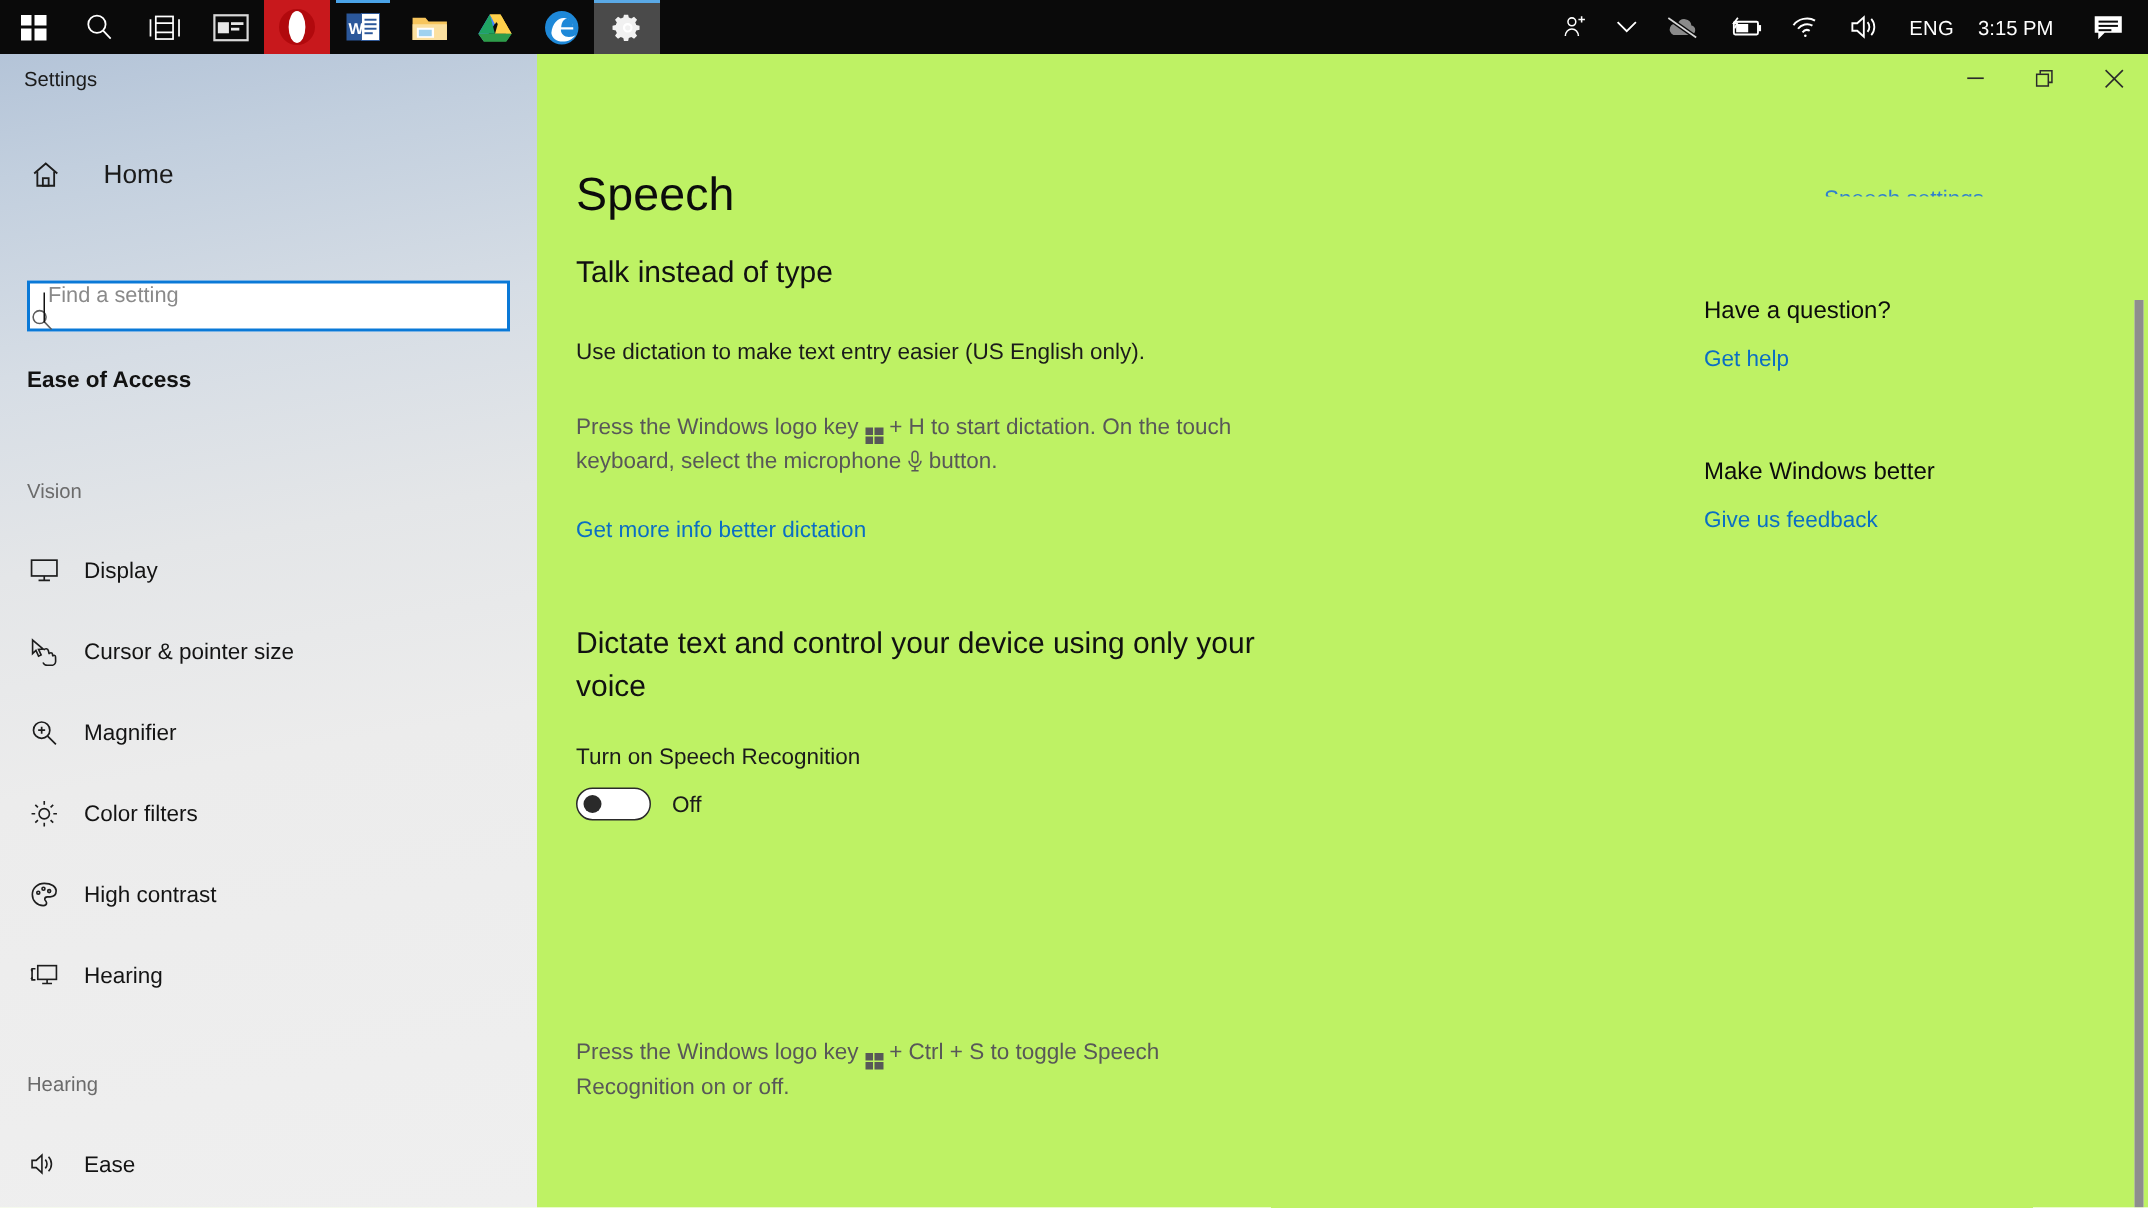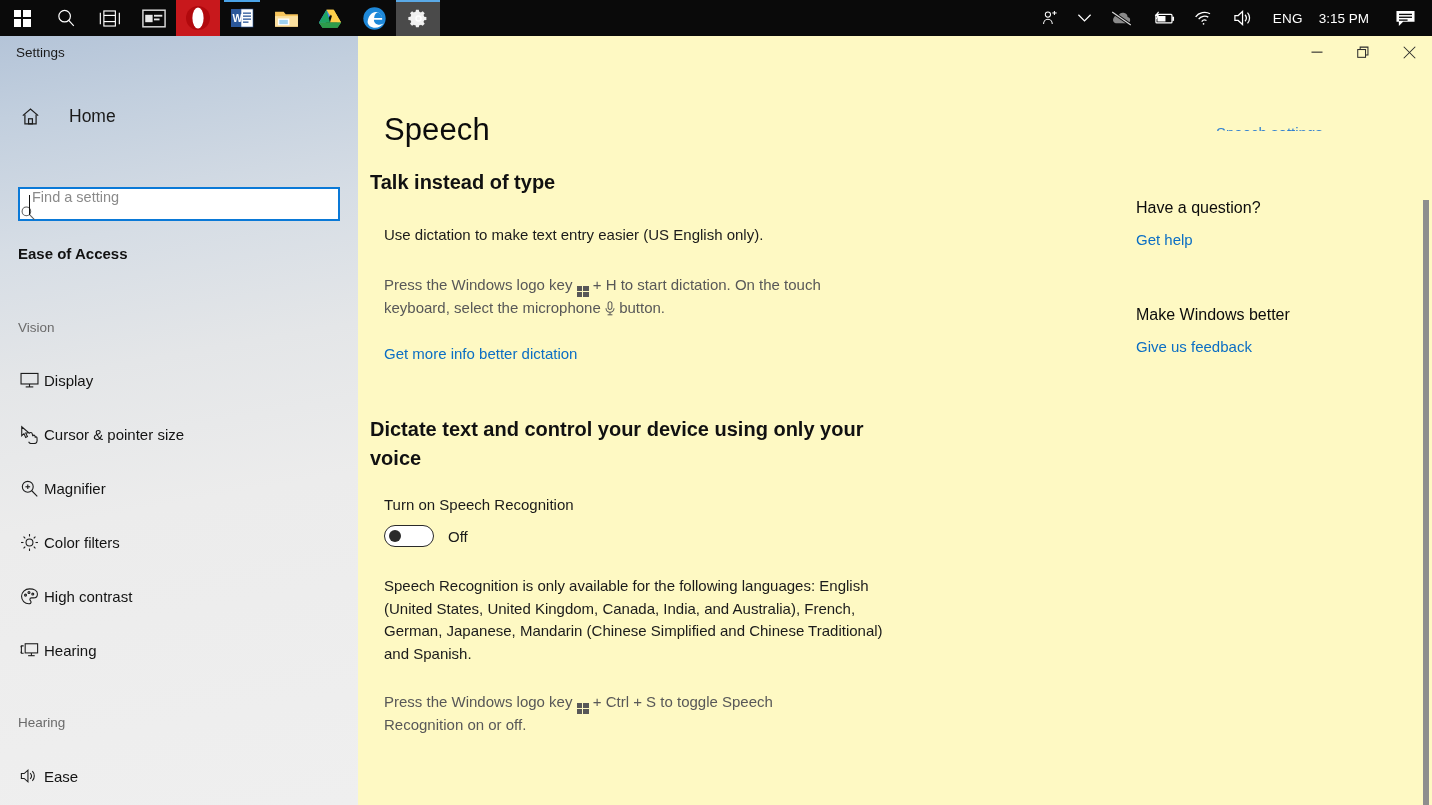--- a/index.html
+++ b/index.html
@@ -108,39 +108,39 @@
     position: absolute; top: 209px; left: 18px;
     font-size: 15px; font-weight: bold; color: #121212;
   }
 
   .group-label {
     position: absolute; left: 18px;
     font-size: 13.5px; color: #6b6b6b;
   }
   .nav-item {
     position: absolute; left: 8px; width: 342px; height: 40px;
-    display: flex; align-items: center; gap: 4px;
+    display: flex; align-items: center; gap: 16px;
     padding-left: 10px;
   }
   .nav-item .nav-ico { width: 22px; display: flex; align-items: center; justify-content: center; color: #1d1d1d; }
   .nav-item .nav-lbl { font-size: 15px; color: #141414; }
 
   
   #content {
     position: absolute; top: 0; left: 358px;
     width: 1074px; height: 769px;
-    background: #fef9c3; overflow: hidden;
+    background: #bef264; overflow: hidden;
   }
   #page-title {
     position: absolute; left: 26px; top: 76px;
     font-size: 31px; font-weight: normal; color: #0c0c0c; letter-spacing: .1px;
   }
   .h2 {
-    position: absolute; left: 12px;
-    font-size: 20px; color: #111; font-weight: bold;
+    position: absolute; left: 26px;
+    font-size: 20px; color: #111; font-weight: normal;
   }
   .body-text {
     position: absolute; left: 26px;
     font-size: 15px; line-height: 22.5px; color: #1b1b1b;
   }
   .body-text.dim { color: #585858; }
   .link {
     position: absolute; left: 26px;
     font-size: 15px; color: #0b6ec4; text-decoration: none;
   }
@@ -533,21 +533,20 @@
 
     <div class="body-text" style="top:458px">Turn on Speech Recognition</div>
 
     <div id="toggle-row">
       <div id="toggle">
         <span class="knob"></span>
       </div>
       <span id="toggle-state">Off</span>
     </div>
 
-    <div class="body-text" style="top:539px; width:512px">Speech Recognition is only available for the following languages: English (United States, United Kingdom, Canada, India, and Australia), French, German, Japanese, Mandarin (Chinese Simplified and Chinese Traditional) and Spanish.</div>
 
     <div class="body-text dim" style="top:655px; width:450px">
       <span>Press the Windows logo key</span>
       <span class="glyph-win">
           <i></i>
           <i></i>
           <i></i>
           <i></i>
         </span>
       <span>+ Ctrl + S to toggle Speech Recognition on or off.</span>

